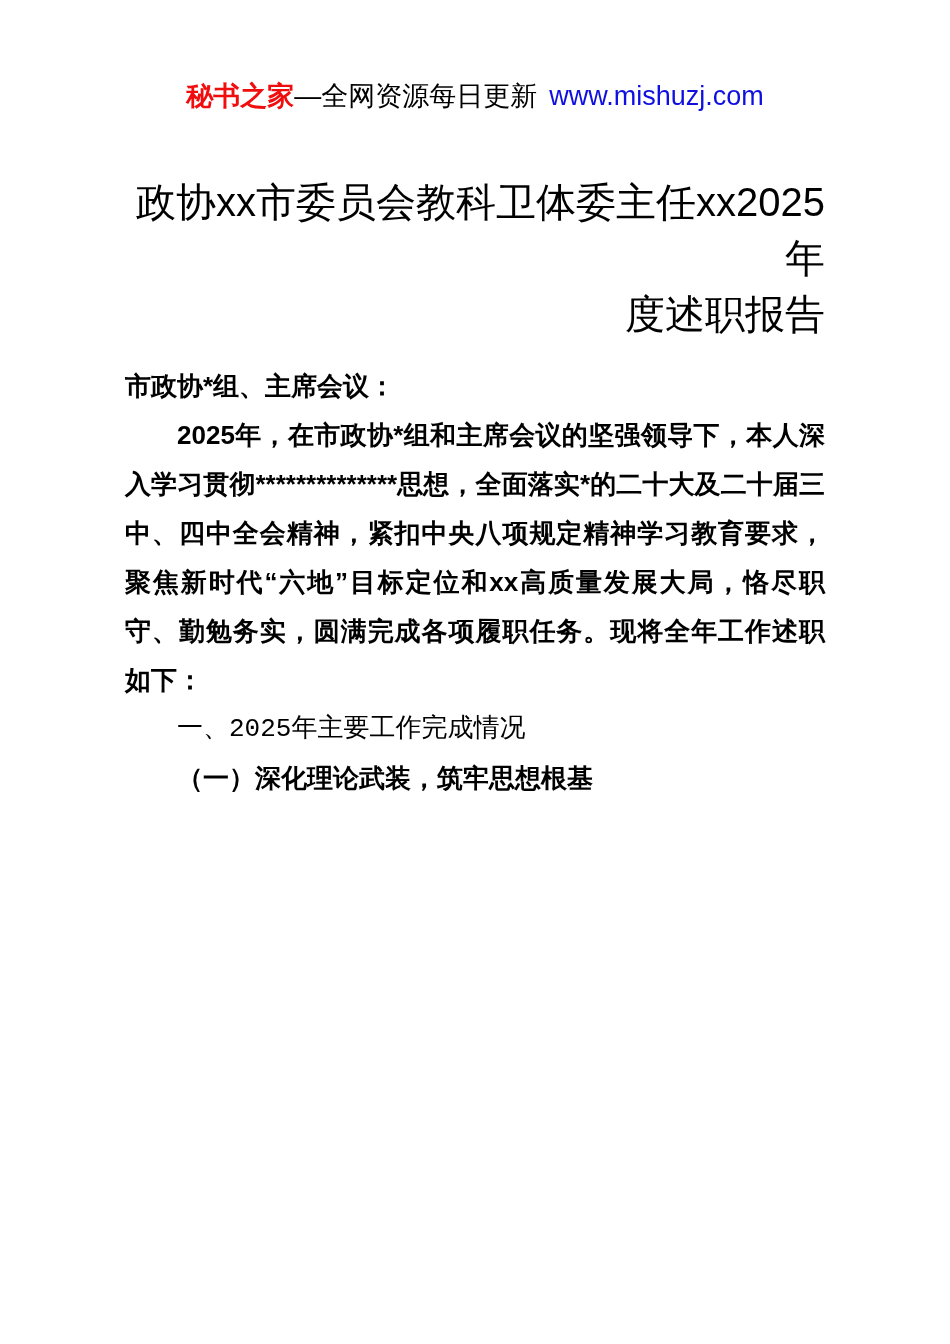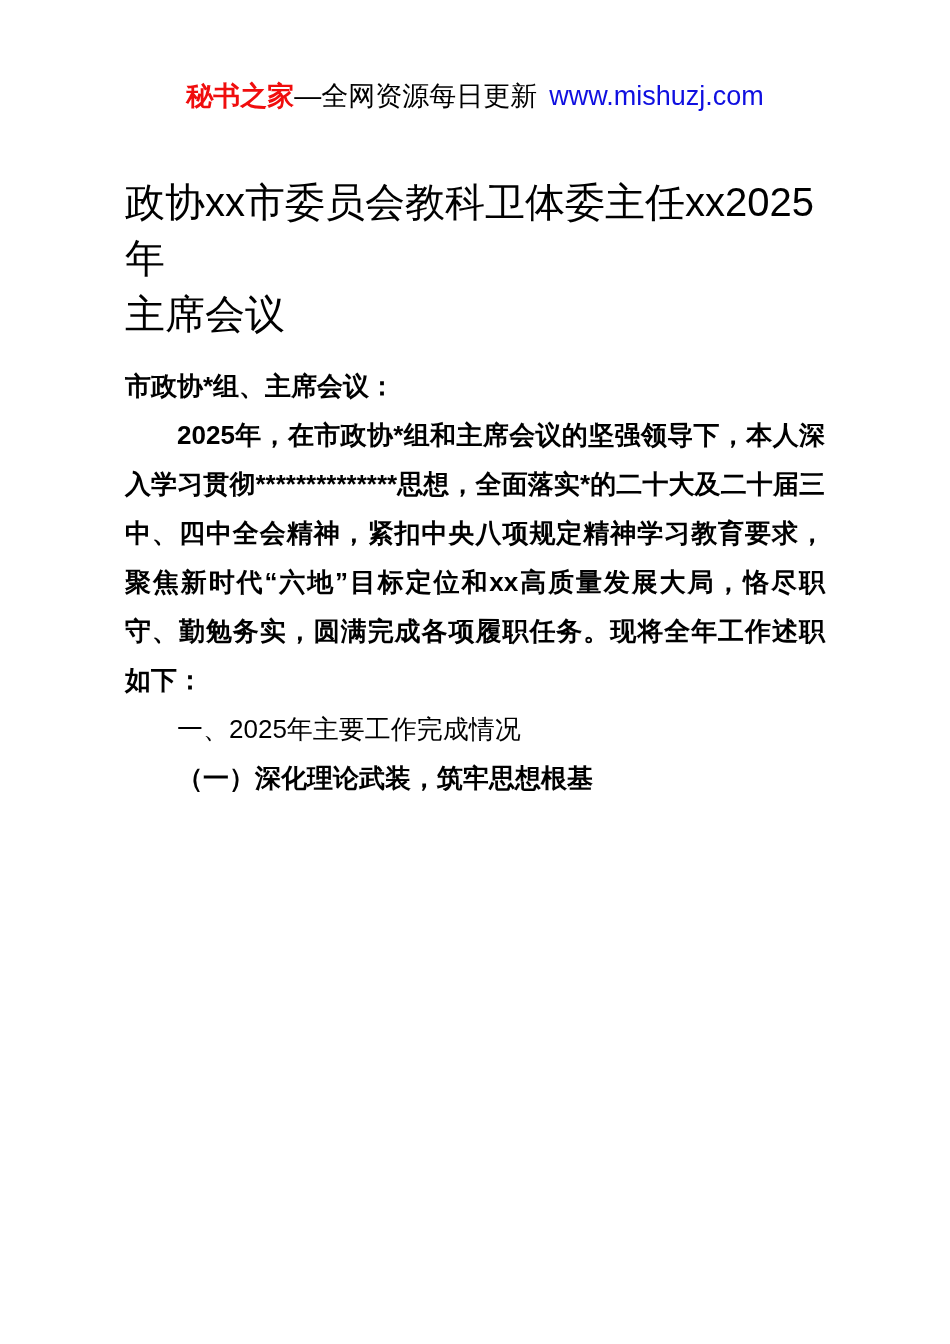--- a/index.html
+++ b/index.html
@@ -40,21 +40,21 @@
   .url {
     color: #0f0fe0;
     margin-left: 12px;
     cursor: pointer;
   }
   .title {
     margin: 58px 0 0 0;
     font-size: 40px;
     line-height: 56px;
     font-weight: 400;
-    text-align: left;
+    text-align: right;
   }
   .title-line {
     display: block;
   }
   .doc-body {
     margin-top: 20px;
     font-size: 26px;
     line-height: 49px;
     text-align: justify;
   }
@@ -64,37 +64,38 @@
     font-weight: bold;
   }
   .salutation {
     text-indent: 0;
   }
   .para, .heading1, .heading2 {
     text-indent: 2em;
   }
   .heading1 {
     font-weight: 400;
+    font-family: Liberation Mono, monospace;
   }
   .heading2 {
     font-weight: 700;
   }
 </style>
 </head>
 <body>
 
 <div class="page">
 
   <div class="doc-header">
     <span class="site-name">秘书之家</span><span class="dash">—</span><span class="tagline">全网资源每日更新</span><span class="url">www.mishuzj.com</span>
   </div>
 
   <h1 class="title">
     <span class="title-line">政协xx市委员会教科卫体委主任xx2025年</span>
-    <span class="title-line">主席会议</span>
+    <span class="title-line">度述职报告</span>
   </h1>
 
   <div class="doc-body" id="doc-body">
       <p class="blk salutation">市政协*组、主席会议：</p>
       <p class="blk para">2025年，在市政协*组和主席会议的坚强领导下，本人深入学习贯彻**************思想，全面落实*的二十大及二十届三中、四中全会精神，紧扣中央八项规定精神学习教育要求，聚焦新时代“六地”目标定位和xx高质量发展大局，恪尽职守、勤勉务实，圆满完成各项履职任务。现将全年工作述职如下：</p>
       <p class="blk heading1">一、2025年主要工作完成情况</p>
       <p class="blk heading2">（一）深化理论武装，筑牢思想根基</p>
     </div>
 
 </div>

